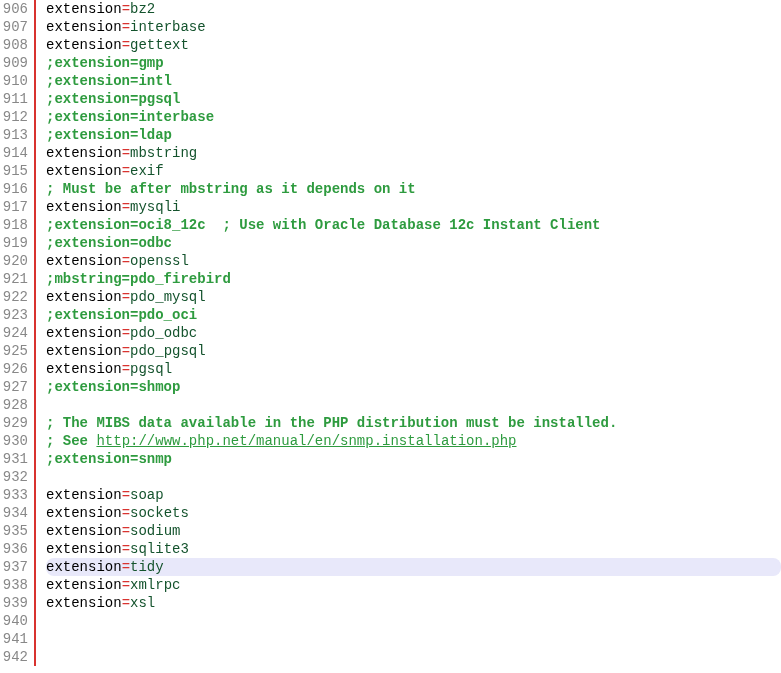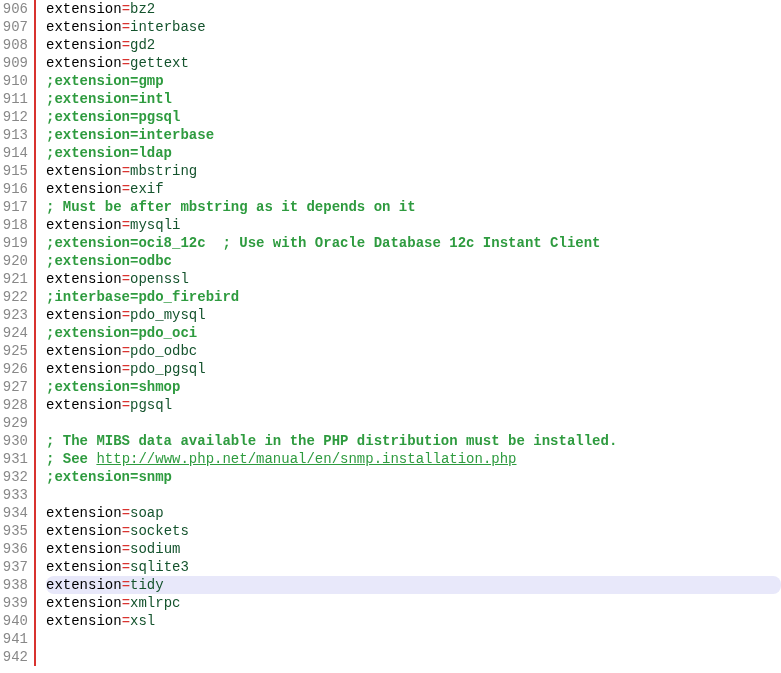--- a/index.html
+++ b/index.html
@@ -88,41 +88,40 @@
       <div>937</div>
       <div>938</div>
       <div>939</div>
       <div>940</div>
       <div>941</div>
       <div>942</div>
     </div>
   <div class="code">
       <div class="code-line"><span class="kw">extension</span><span class="eq">=</span><span class="val">bz2</span></div>
       <div class="code-line"><span class="kw">extension</span><span class="eq">=</span><span class="val">interbase</span></div>
-      <div class="code-line"><span class="kw">extension</span><span class="eq">=</span><span class="val">gd2</span></div>
       <div class="code-line"><span class="kw">extension</span><span class="eq">=</span><span class="val">gettext</span></div>
       <div class="code-line"><span class="comment">;extension=gmp</span></div>
       <div class="code-line"><span class="comment">;extension=intl</span></div>
       <div class="code-line"><span class="comment">;extension=pgsql</span></div>
       <div class="code-line"><span class="comment">;extension=interbase</span></div>
       <div class="code-line"><span class="comment">;extension=ldap</span></div>
       <div class="code-line"><span class="kw">extension</span><span class="eq">=</span><span class="val">mbstring</span></div>
       <div class="code-line"><span class="kw">extension</span><span class="eq">=</span><span class="val">exif</span></div>
       <div class="code-line"><span class="comment">; Must be after mbstring as it depends on it</span></div>
       <div class="code-line"><span class="kw">extension</span><span class="eq">=</span><span class="val">mysqli</span></div>
       <div class="code-line"><span class="comment">;extension=oci8_12c  ; Use with Oracle Database 12c Instant Client</span></div>
       <div class="code-line"><span class="comment">;extension=odbc</span></div>
       <div class="code-line"><span class="kw">extension</span><span class="eq">=</span><span class="val">openssl</span></div>
-      <div class="code-line"><span class="comment">;interbase=pdo_firebird</span></div>
+      <div class="code-line"><span class="comment">;mbstring=pdo_firebird</span></div>
       <div class="code-line"><span class="kw">extension</span><span class="eq">=</span><span class="val">pdo_mysql</span></div>
       <div class="code-line"><span class="comment">;extension=pdo_oci</span></div>
       <div class="code-line"><span class="kw">extension</span><span class="eq">=</span><span class="val">pdo_odbc</span></div>
       <div class="code-line"><span class="kw">extension</span><span class="eq">=</span><span class="val">pdo_pgsql</span></div>
+      <div class="code-line"><span class="kw">extension</span><span class="eq">=</span><span class="val">pgsql</span></div>
       <div class="code-line"><span class="comment">;extension=shmop</span></div>
-      <div class="code-line"><span class="kw">extension</span><span class="eq">=</span><span class="val">pgsql</span></div>
       <div class="code-line"></div>
       <div class="code-line"><span class="comment">; The MIBS data available in the PHP distribution must be installed.</span></div>
       <div class="code-line"><span class="comment">; See </span><span class="comment-link">http://www.php.net/manual/en/snmp.installation.php</span></div>
       <div class="code-line"><span class="comment">;extension=snmp</span></div>
       <div class="code-line"></div>
       <div class="code-line"><span class="kw">extension</span><span class="eq">=</span><span class="val">soap</span></div>
       <div class="code-line"><span class="kw">extension</span><span class="eq">=</span><span class="val">sockets</span></div>
       <div class="code-line"><span class="kw">extension</span><span class="eq">=</span><span class="val">sodium</span></div>
       <div class="code-line"><span class="kw">extension</span><span class="eq">=</span><span class="val">sqlite3</span></div>
       <div class="code-line highlighted"><span class="kw">extension</span><span class="eq">=</span><span class="val">tidy</span></div>

